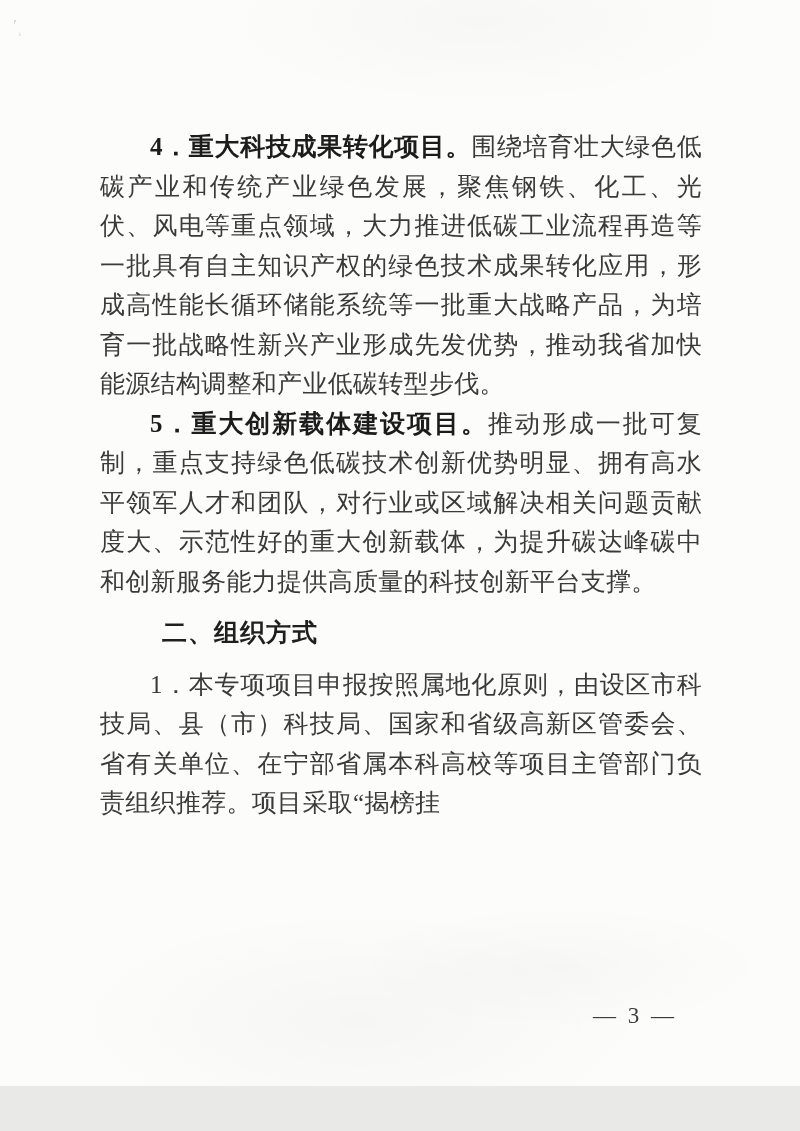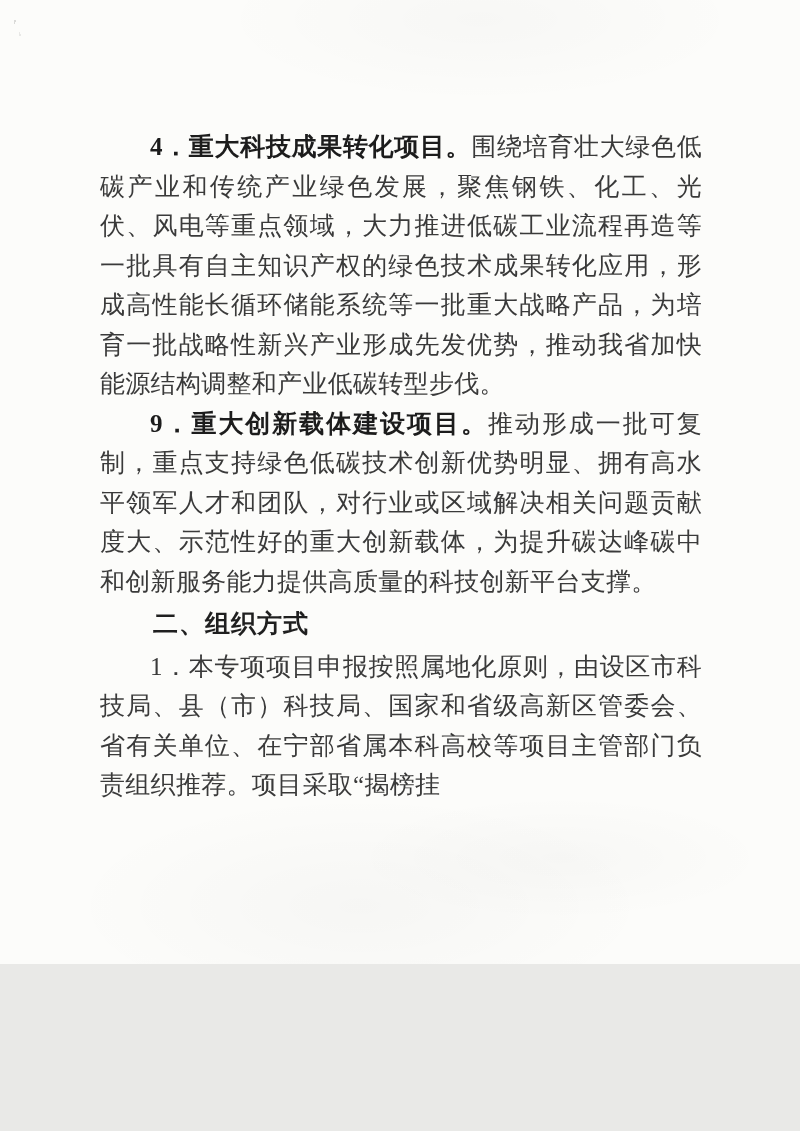--- a/index.html
+++ b/index.html
@@ -3,21 +3,21 @@
 <meta charset="utf-8">
 <style>
   html, body {
     margin: 0;
     padding: 0;
     background: #e9e9e7;
   }
   .page {
     position: relative;
     width: 800px;
-    height: 964px;
+    height: 1086px;
     margin: 0 auto;
     background-color: #fcfcfa;
     background-image:
       radial-gradient(ellipse 420px 160px at 45% 94%, rgba(0,0,0,0.025), rgba(0,0,0,0) 70%),
       radial-gradient(ellipse 380px 120px at 60% 2%, rgba(0,0,0,0.018), rgba(0,0,0,0) 70%),
       radial-gradient(ellipse 300px 90px at 70% 89%, rgba(0,0,0,0.02), rgba(0,0,0,0) 70%);
     overflow: hidden;
     font-family: "Liberation Serif", "DejaVu Serif", serif;
   }
   .scan-artifact {
@@ -44,21 +44,21 @@
   }
   .content p {
     margin: 0;
     text-indent: 2em;
   }
   .lead {
     font-weight: 700;
     color: #1c1c1c;
   }
   .section-heading {
-    margin: 3px;
+    margin: 12px;
     text-indent: 2em;
     font-family: Liberation Sans, sans-serif;
     font-weight: 700;
     font-size: 25px;
     line-height: 39.5px;
     color: #1f1f1f;
     letter-spacing: 1px;
   }
   .page-number {
     position: absolute;
@@ -76,21 +76,21 @@
 
 <div class="page">
 
   <div class="scan-artifact"></div>
 
   <div class="content">
 
     <p><span class="lead">4．重大科技成果转化项目。</span><span>围绕培育壮大绿色低碳产业和传统产业绿色发展，聚焦钢铁、化工、光伏、风电等重点领域，大力推进低碳工业流程再造等一批具有自主知识产权的绿色技术成果转化应用，形成高性能长循环储能系统等一批重大战略产品，为培育一批战略性新兴产业形成先发优势，推动我省加快能源结构调整和产业低碳转型步伐。</span></p>
 
 
-    <p><span class="lead">9．重大创新载体建设项目。</span><span>推动形成一批可复制，重点支持绿色低碳技术创新优势明显、拥有高水平领军人才和团队，对行业或区域解决相关问题贡献度大、示范性好的重大创新载体，为提升碳达峰碳中和创新服务能力提供高质量的科技创新平台支撑。</span></p>
+    <p><span class="lead">5．重大创新载体建设项目。</span><span>推动形成一批可复制，重点支持绿色低碳技术创新优势明显、拥有高水平领军人才和团队，对行业或区域解决相关问题贡献度大、示范性好的重大创新载体，为提升碳达峰碳中和创新服务能力提供高质量的科技创新平台支撑。</span></p>
 
     <h2 class="section-heading">二、组织方式</h2>
 
     <p><span>1．本专项项目申报按照属地化原则，由设区市科技局、县（市）科技局、国家和省级高新区管委会、省有关单位、在宁部省属本科高校等项目主管部门负责组织推荐。项目采取“揭榜挂</span></p>
 
   </div>
 
   <div class="page-number">— 3 —</div>
 
 </div>

